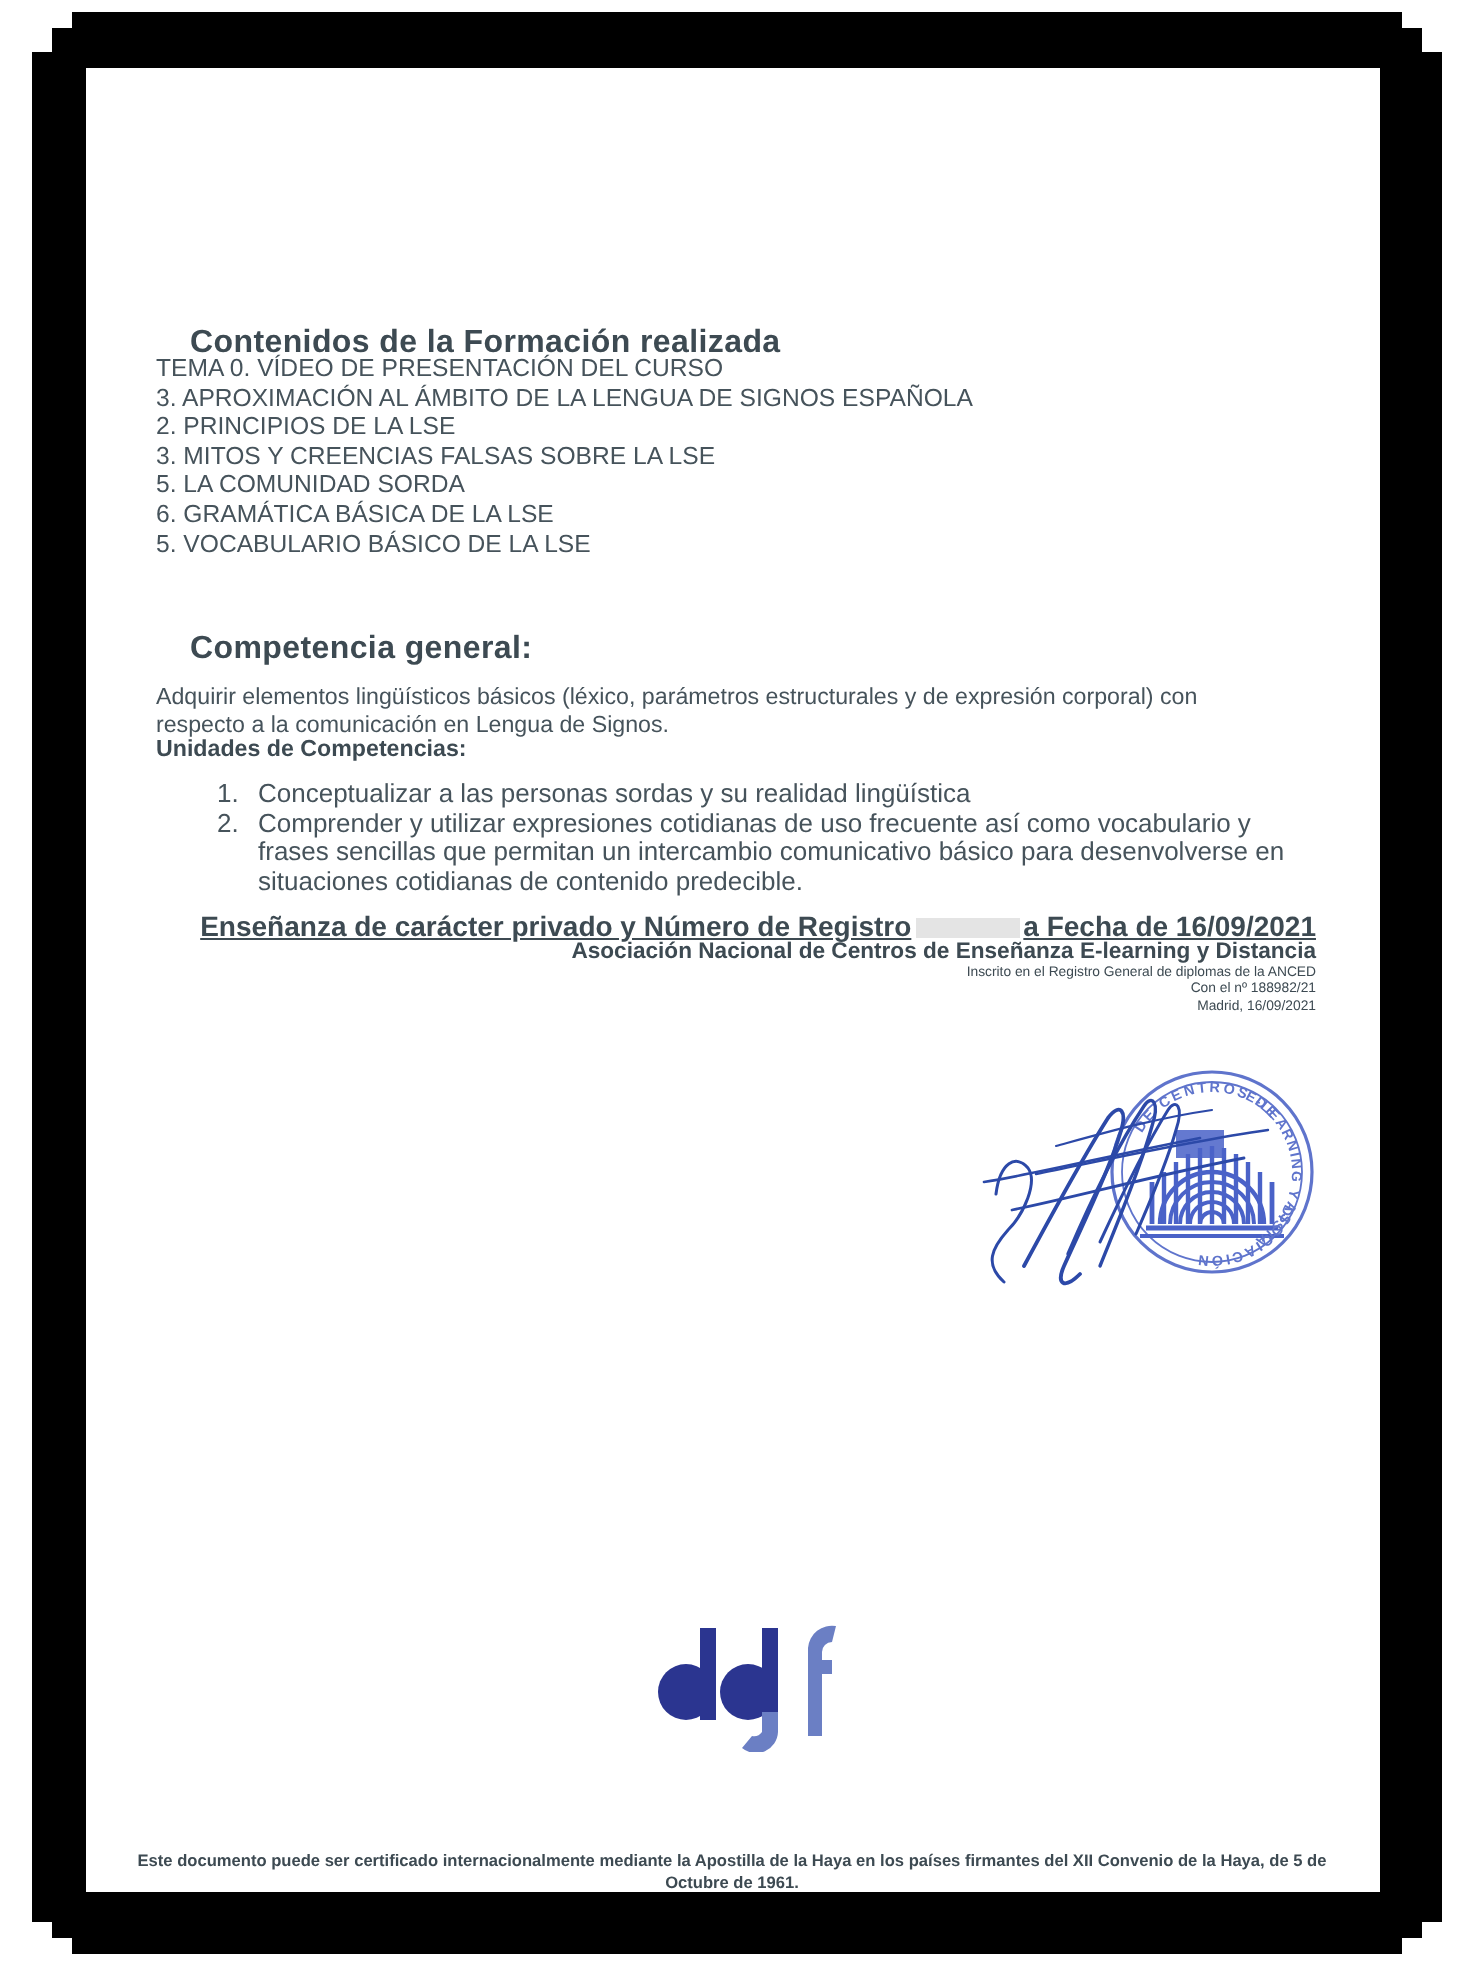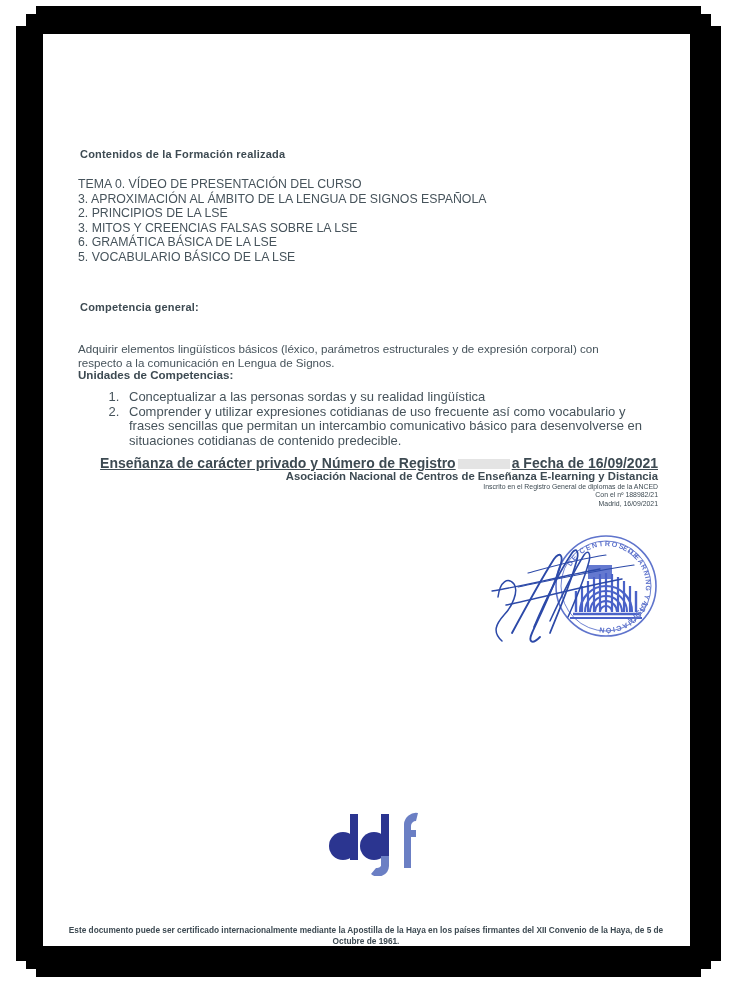--- a/index.html
+++ b/index.html
@@ -39,25 +39,25 @@
     left: 43px;
     top: 34px;
     width: 647px;
     height: 912px;
     background: #ffffff;
     overflow: hidden;
   }
 
   
   .h-section {
-    font-size: 11px;
+    font-size: 16px;
     font-weight: bold;
     color: #3d4a52;
     letter-spacing: 0.2px;
-    margin: 2px;
+    margin: 17px;
   }
   #title-contenidos { position: absolute; left: 35px; top: 112px; }
   #title-competencia { position: absolute; left: 35px; top: 265px; }
 
   .toc {
     position: absolute;
     left: 35px;
     top: 143px;
     width: 560px;
     margin: 0;
@@ -185,20 +185,21 @@
 
   <div id="paper">
 
     <h2 id="title-contenidos" class="h-section">Contenidos de la Formación realizada</h2>
 
     <ul class="toc" id="toc-list">
       <li>TEMA 0. VÍDEO DE PRESENTACIÓN DEL CURSO</li>
       <li>3. APROXIMACIÓN AL ÁMBITO DE LA LENGUA DE SIGNOS ESPAÑOLA</li>
       <li>2. PRINCIPIOS DE LA LSE</li>
       <li>3. MITOS Y CREENCIAS FALSAS SOBRE LA LSE</li>
+      <li>5. LA COMUNIDAD SORDA</li>
       <li>6. GRAMÁTICA BÁSICA DE LA LSE</li>
       <li>5. VOCABULARIO BÁSICO DE LA LSE</li>
     </ul>
 
     <h2 id="title-competencia" class="h-section">Competencia general:</h2>
 
     <p id="competencia-body">Adquirir elementos lingüísticos básicos (léxico, parámetros estructurales y de expresión corporal) con respecto a la comunicación en Lengua de Signos.</p>
 
     <div id="unidades-label">Unidades de Competencias:</div>
 

